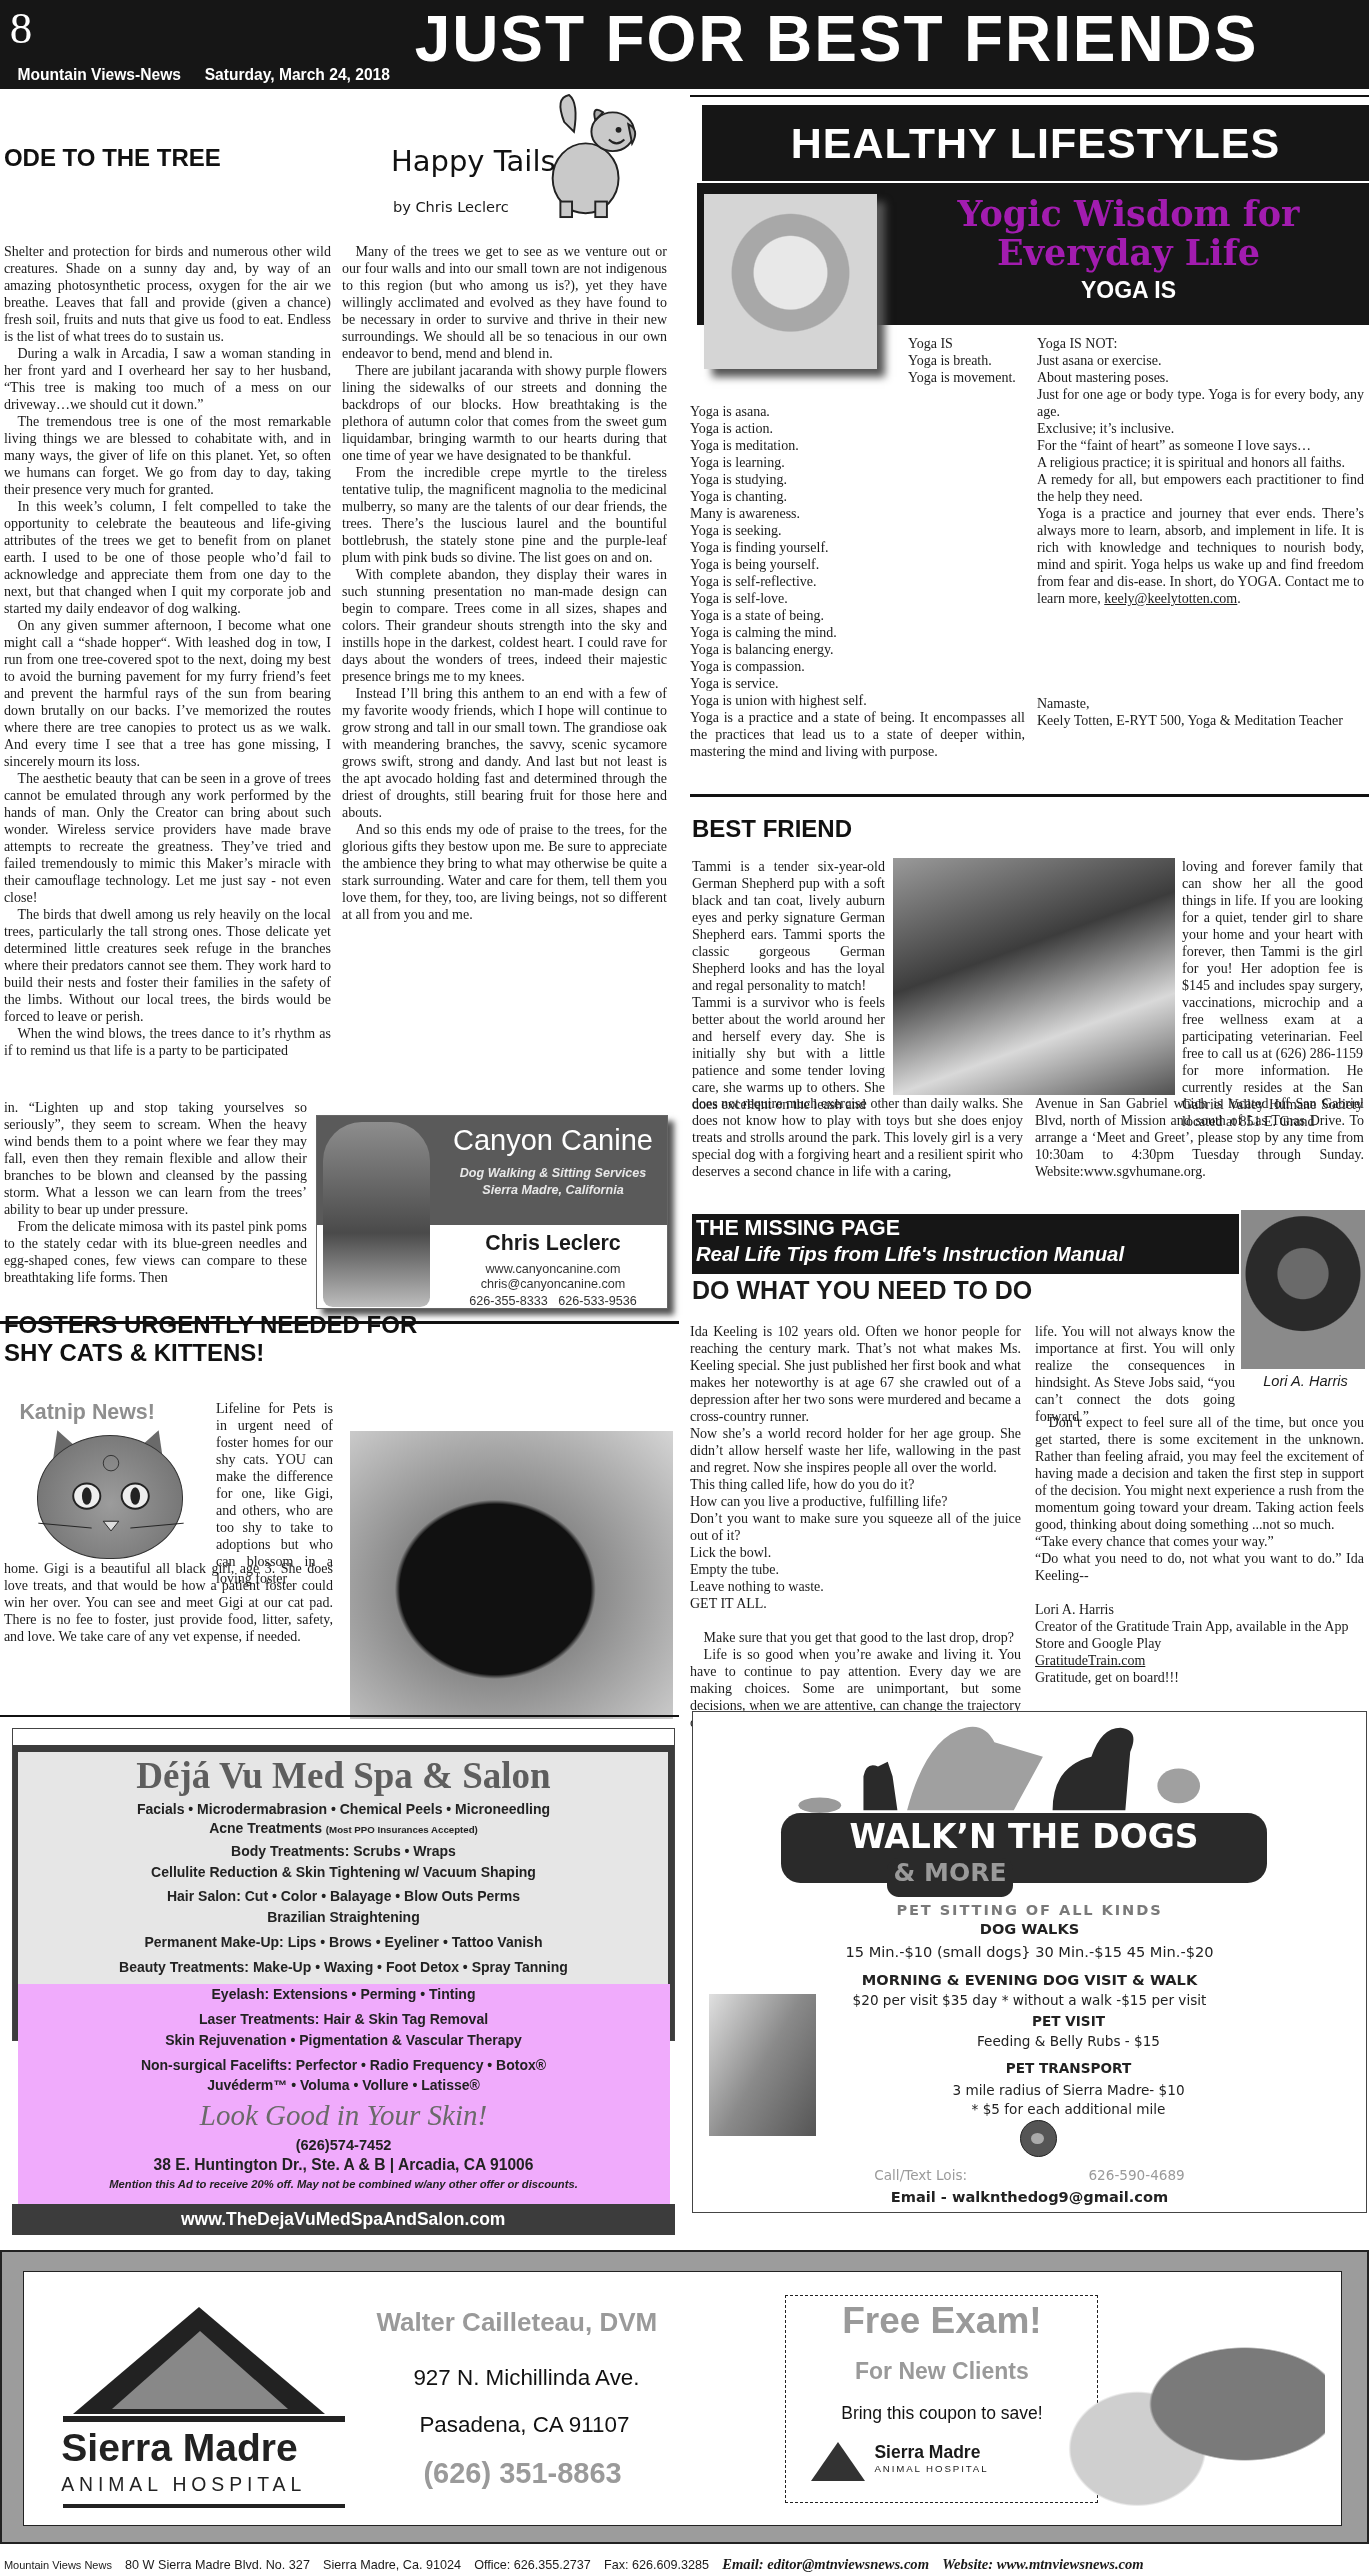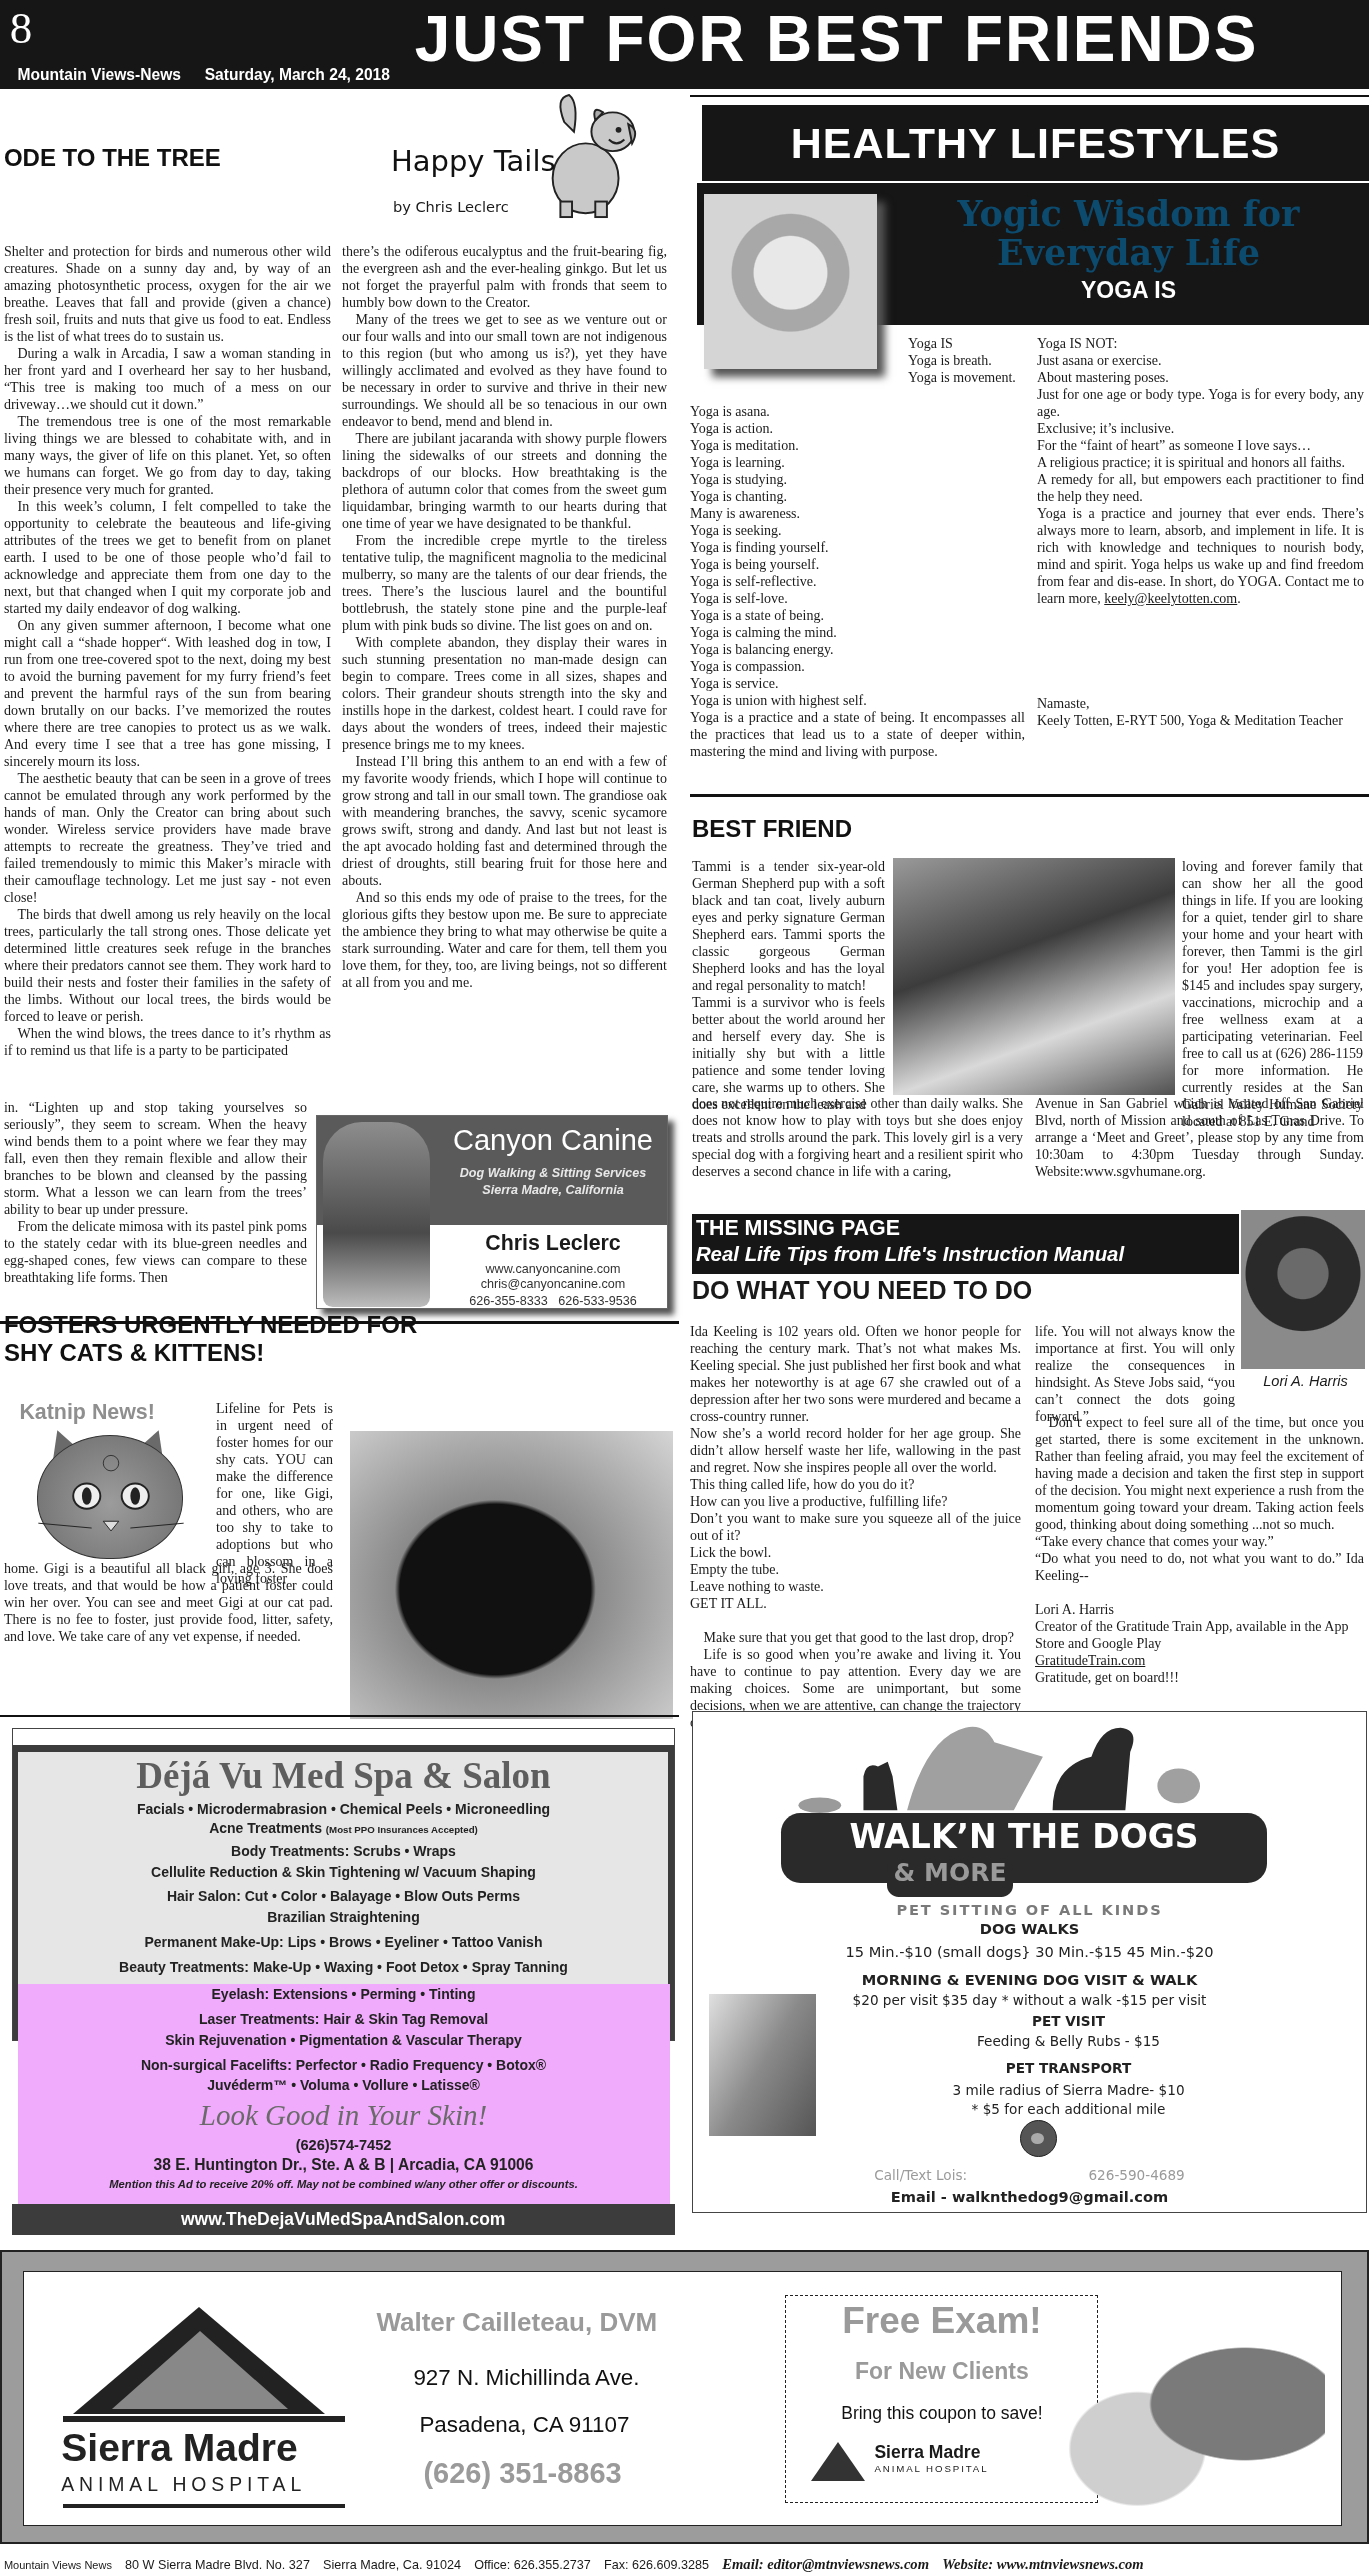--- a/index.html
+++ b/index.html
@@ -33,21 +33,21 @@
   #canyon-card .cc-dog { position: absolute; left: 5.8px; top: 5.8px; width: 107px; height: 185px; border-radius: 39px 39px 9.7px 9.7px; background: linear-gradient(180deg, #8d8d8d, #4a4a4a 60%, #bdbdbd); }
   #canyon-card .cc-name { position: absolute; left: 124px; top: 7.8px; width: 224px; text-align: center; font-family: "Liberation Sans", sans-serif; font-size: 29px; color: #fff; }
   #canyon-card .cc-tag { position: absolute; left: 124px; top: 49px; width: 224px; text-align: center; font-family: "Liberation Sans", sans-serif; font-style: italic; font-weight: bold; font-size: 12.6px; line-height: 16.5px; color: #e8e8e8; }
   #canyon-card .cc-person { position: absolute; left: 124px; top: 115px; width: 224px; text-align: center; font-family: "Liberation Sans", sans-serif; font-weight: bold; font-size: 21.4px; }
   #canyon-card .cc-line { position: absolute; left: 124px; width: 224px; text-align: center; font-family: "Liberation Sans", sans-serif; font-size: 12.6px; color: #333; }
 
   
   #hl-banner { left: 702px; top: 105px; width: 667px; height: 76px; background: #161616; color: #fff; text-align: center; font-family: "Liberation Sans", sans-serif; font-weight: bold; font-size: 43px; line-height: 76px; letter-spacing: 1px; }
   #yoga-banner { left: 697px; top: 183px; width: 672px; height: 142px; background: #161616; color: #fff; }
   #yoga-photo { left: 704px; top: 194px; width: 173px; height: 175px; background: radial-gradient(circle at 50% 45%, #e8e8e8 0 28%, #a8a8a8 29% 45%, #d5d5d5 46%); box-shadow: 7.8px 7.8px 7.8px #555; }
-  #yoga-title { left: 895px; top: 194px; width: 467px; text-align: center; font-family: "DejaVu Serif", serif; font-weight: bold; font-size: 35px; line-height: 39px; color: #0c4a6e; }
+  #yoga-title { left: 895px; top: 194px; width: 467px; text-align: center; font-family: "DejaVu Serif", serif; font-weight: bold; font-size: 35px; line-height: 39px; color: #a21caf; }
   #yoga-sub { left: 895px; top: 277px; width: 467px; text-align: center; font-family: "Liberation Sans", sans-serif; font-weight: bold; font-size: 23px; color: #fff; }
   .yoga-list { font-family: "Liberation Serif", serif; font-size: 14px; line-height: 17px; }
   #yoga-is-head { left: 908px; top: 335px; width: 117px; }
   #yoga-is-list { left: 690px; top: 403px; width: 335px; }
   #yoga-not { left: 1037px; top: 335px; width: 327px; text-align: justify; }
   #yoga-sign { left: 1037px; top: 695px; width: 327px; }
 
   
   #bf-title { left: 692px; top: 815px; font-size: 24px; }
   #bf-photo { left: 893px; top: 858px; width: 282px; height: 237px; background: linear-gradient(160deg, #9a9a9a, #3c3c3c 40%, #d9d9d9 70%, #505050); }
@@ -158,21 +158,20 @@
   <p>On any given summer afternoon, I become what one might call a “shade hopper“. With leashed dog in tow, I run from one tree-covered spot to the next, doing my best to avoid the burning pavement for my furry friend’s feet and prevent the harmful rays of the sun from bearing down brutally on our backs. I’ve memorized the routes where there are tree canopies to protect us as we walk. And every time I see that a tree has gone missing, I sincerely mourn its loss.</p>
   <p>The aesthetic beauty that can be seen in a grove of trees cannot be emulated through any work performed by the hands of man. Only the Creator can bring about such wonder. Wireless service providers have made brave attempts to recreate the greatness. They’ve tried and failed tremendously to mimic this Maker’s miracle with their camouflage technology. Let me just say - not even close!</p>
   <p>The birds that dwell among us rely heavily on the local trees, particularly the tall strong ones. Those delicate yet determined little creatures seek refuge in the branches where their predators cannot see them. They work hard to build their nests and foster their families in the safety of the limbs. Without our local trees, the birds would be forced to leave or perish.</p>
   <p>When the wind blows, the trees dance to it’s rhythm as if to remind us that life is a party to be participated</p>
 </div>
 <div id="ode-col1b" class="abs body-text">
   <p class="noindent">in. “Lighten up and stop taking yourselves so seriously”, they seem to scream. When the heavy wind bends them to a point where we fear they may fall, even then they remain flexible and allow their branches to be blown and cleansed by the passing storm. What a lesson we can learn from the trees’ ability to bear up under pressure.</p>
   <p>From the delicate mimosa with its pastel pink poms to the stately cedar with its blue-green needles and egg-shaped cones, few views can compare to these breathtaking life forms. Then</p>
 </div>
 <div id="ode-col2" class="abs body-text">
-  <p class="noindent">there’s the odiferous eucalyptus and the fruit-bearing fig, the evergreen ash and the ever-healing ginkgo. But let us not forget the prayerful palm with fronds that seem to humbly bow down to the Creator.</p>
   <p>Many of the trees we get to see as we venture out or our four walls and into our small town are not indigenous to this region (but who among us is?), yet they have willingly acclimated and evolved as they have found to be necessary in order to survive and thrive in their new surroundings. We should all be so tenacious in our own endeavor to bend, mend and blend in.</p>
   <p>There are jubilant jacaranda with showy purple flowers lining the sidewalks of our streets and donning the backdrops of our blocks. How breathtaking is the plethora of autumn color that comes from the sweet gum liquidambar, bringing warmth to our hearts during that one time of year we have designated to be thankful.</p>
   <p>From the incredible crepe myrtle to the tireless tentative tulip, the magnificent magnolia to the medicinal mulberry, so many are the talents of our dear friends, the trees. There’s the luscious laurel and the bountiful bottlebrush, the stately stone pine and the purple-leaf plum with pink buds so divine. The list goes on and on.</p>
   <p>With complete abandon, they display their wares in such stunning presentation no man-made design can begin to compare. Trees come in all sizes, shapes and colors. Their grandeur shouts strength into the sky and instills hope in the darkest, coldest heart. I could rave for days about the wonders of trees, indeed their majestic presence brings me to my knees.</p>
   <p>Instead I’ll bring this anthem to an end with a few of my favorite woody friends, which I hope will continue to grow strong and tall in our small town. The grandiose oak with meandering branches, the savvy, scenic sycamore grows swift, strong and dandy. And last but not least is the apt avocado holding fast and determined through the driest of droughts, still bearing fruit for those here and abouts.</p>
   <p>And so this ends my ode of praise to the trees, for the glorious gifts they bestow upon me. Be sure to appreciate the ambience they bring to what may otherwise be quite a stark surrounding. Water and care for them, tell them you love them, for they, too, are living beings, not so different at all from you and me.</p>
 </div>
 
 <div id="canyon-card" class="abs">
   <div class="cc-top"></div>

